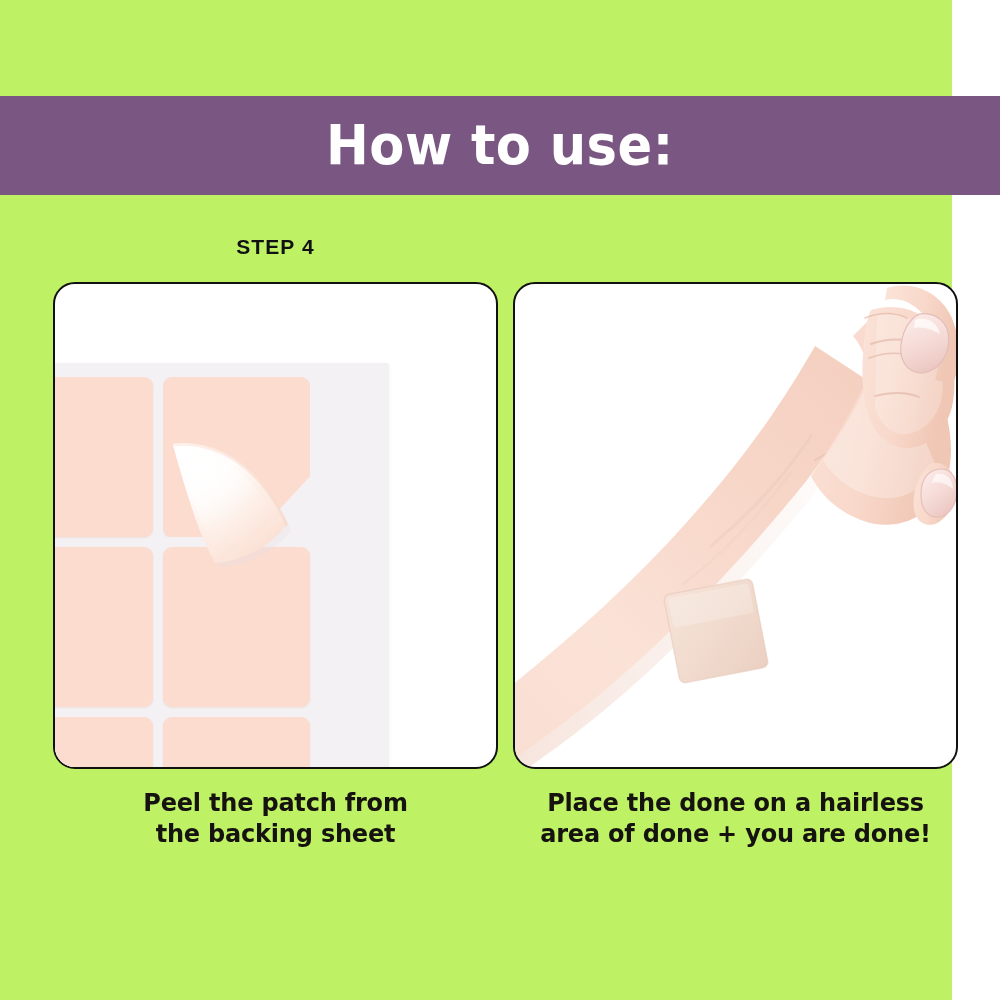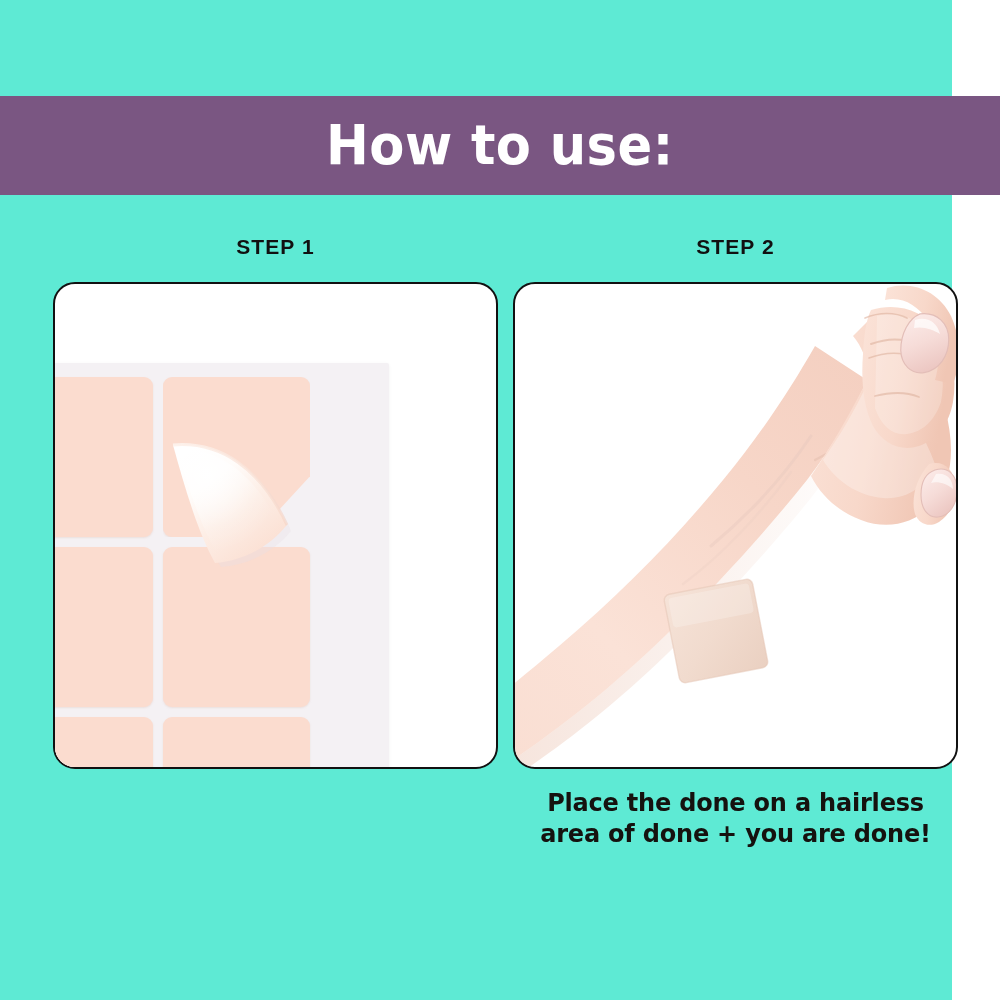--- a/index.html
+++ b/index.html
@@ -10,21 +10,21 @@
     height: 1000px;
     background: #ffffff;
     font-family: "Liberation Sans", sans-serif;
     overflow: hidden;
   }
 
   #page {
     position: relative;
     width: 952px;
     height: 1000px;
-    background: #5eead4;
+    background: #bef264;
   }
 
   
   .banner {
     position: absolute;
     left: 0;
     top: 96px;
     width: 1000px;
     height: 99px;
     background: #7a5682;
@@ -144,23 +144,22 @@
 </style>
 </head>
 <body>
 
 <div id="page">
 
   <div class="banner">
     <div class="banner-title">How to use:</div>
   </div>
 
-  <div class="step-label left">STEP 1</div>
-
-  <div class="step-label right">STEP 2</div>
+  <div class="step-label left">STEP 4</div>
+
 
   <div class="panel left">
     <div class="sheet">
       <div class="sheet-grid">
         <div class="patch c1 r1"></div>
         <div class="patch c2 r1 peeled"></div>
         <div class="patch c1 r2"></div>
         <div class="patch c2 r2"></div>
         <div class="patch c1 r3"></div>
         <div class="patch c2 r3"></div>
@@ -331,19 +330,23 @@
         <g transform="rotate(-11 201 347)">
           <rect x="156" y="302" width="90" height="90" rx="6" ry="6" fill="url(#patchGrad)"></rect>
           <rect x="156" y="302" width="90" height="90" rx="6" ry="6" fill="none" stroke="#e6c7b6" stroke-opacity="0.55" stroke-width="1.4"></rect>
           <rect x="160" y="306" width="82" height="30" rx="4" ry="4" fill="#ffffff" opacity="0.22"></rect>
         </g>
 
       </g>
     </svg>
   </div>
 
+  <div class="caption left">
+    <span class="line">Peel the patch from</span>
+    <span class="line">the backing sheet</span>
+  </div>
 
   <div class="caption right">
     <span class="line">Place the done on a hairless</span>
     <span class="line">area of done + you are done!</span>
   </div>
 
 </div>
 
 </body></html>

